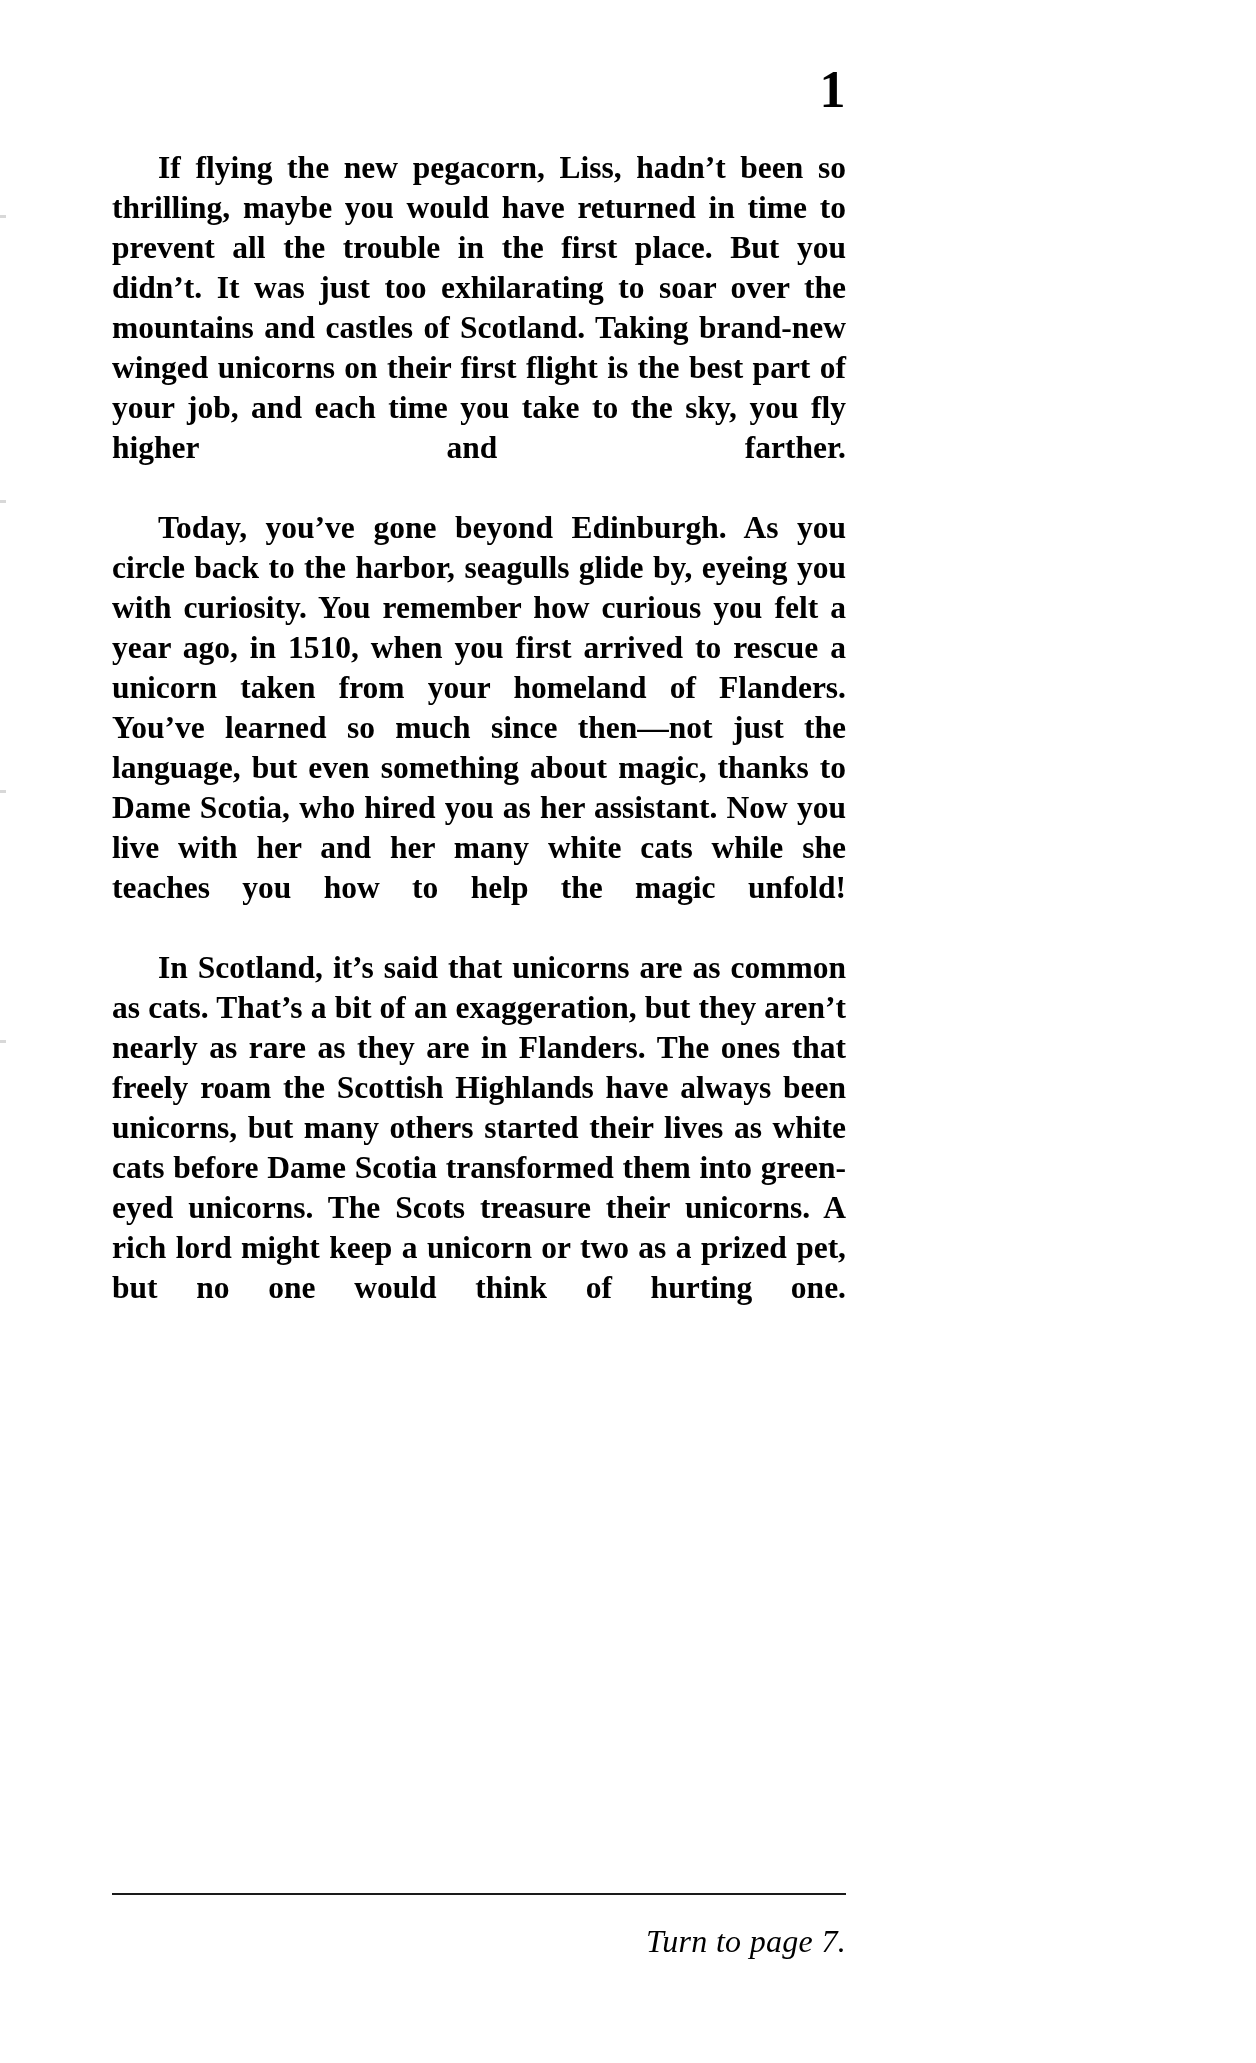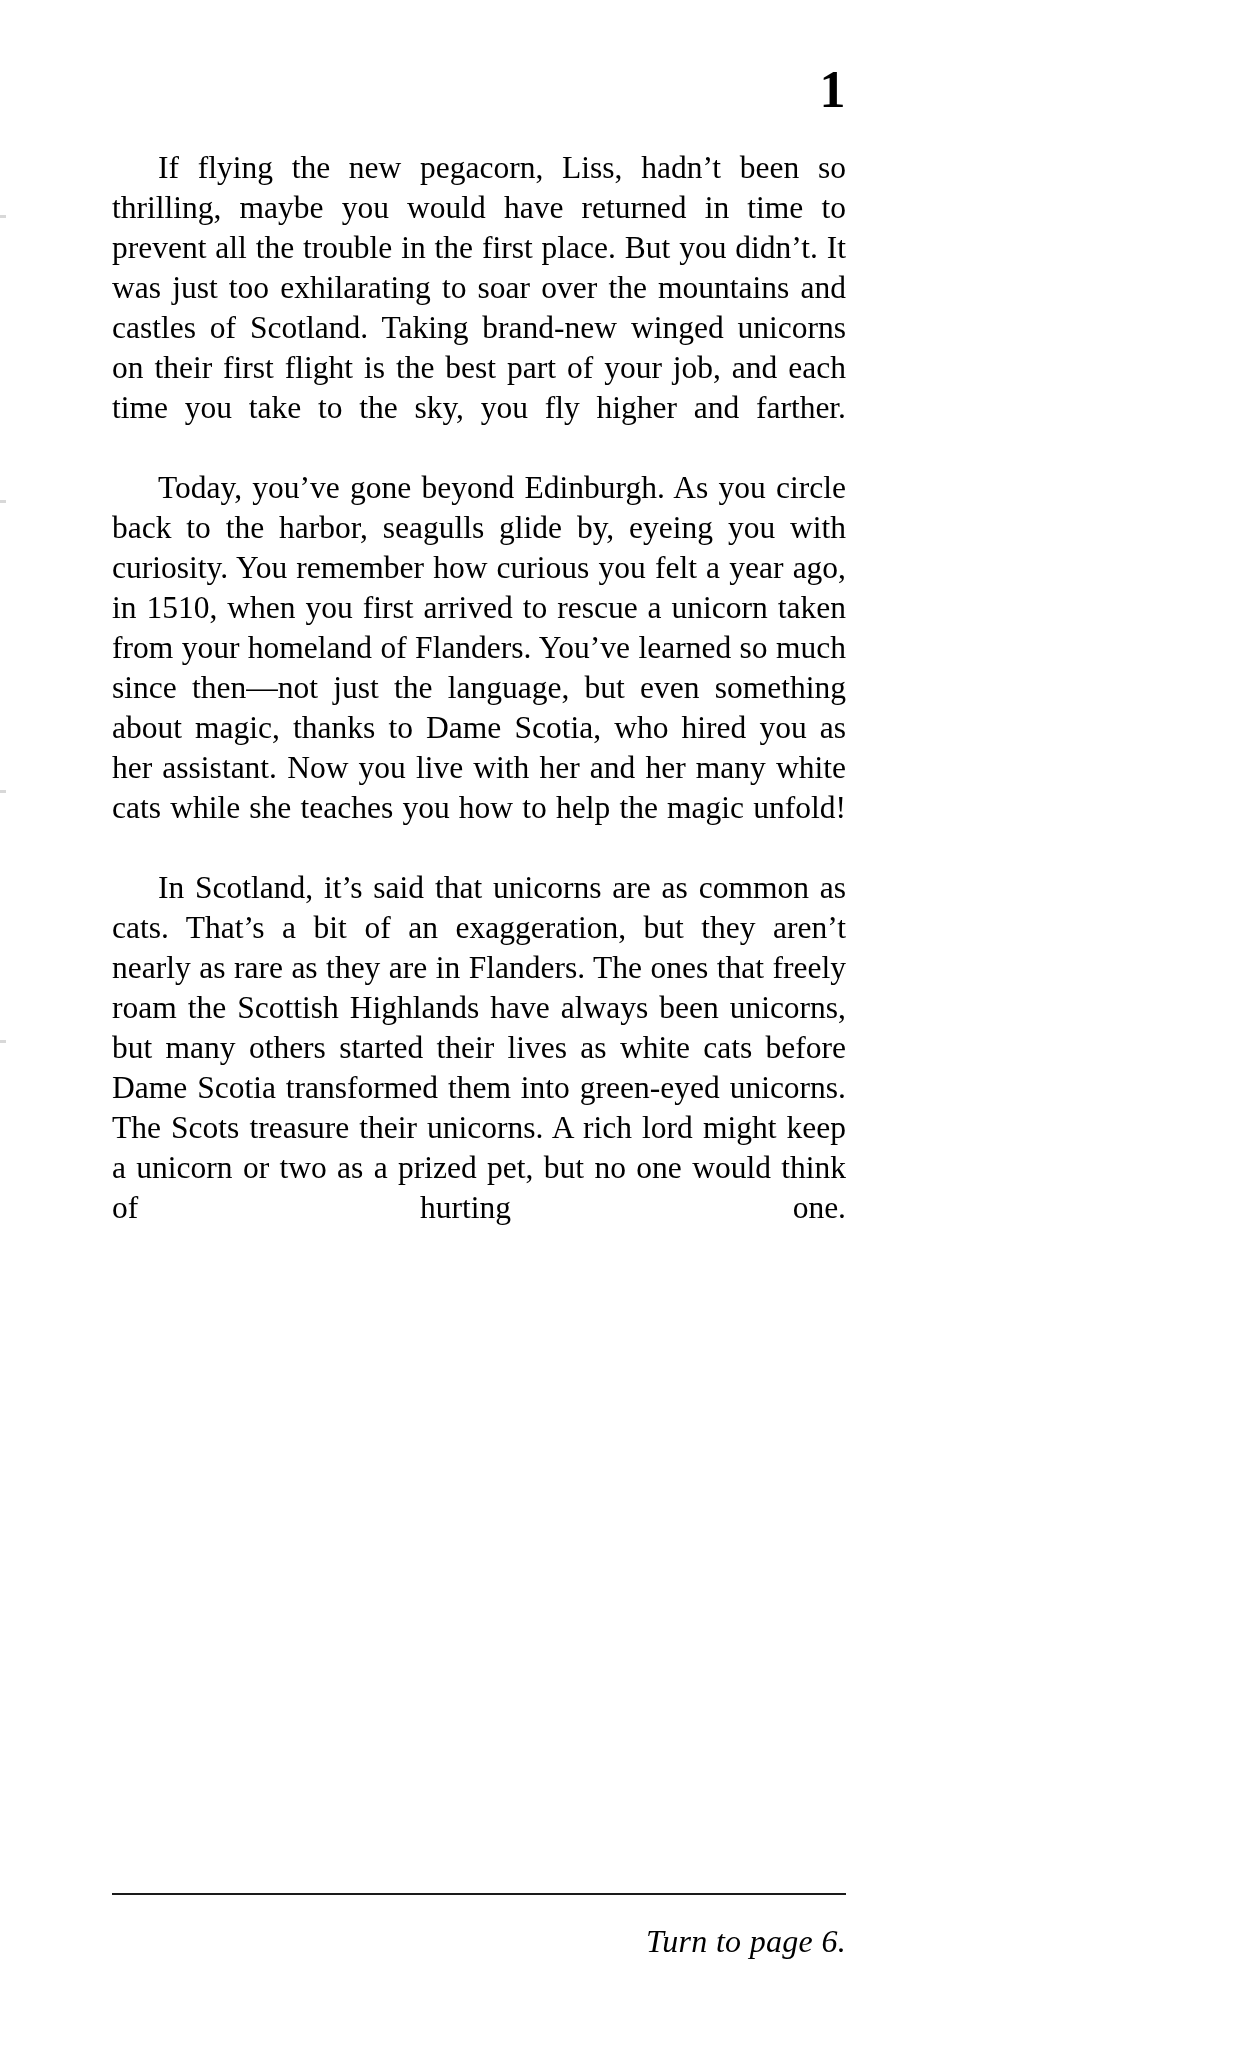--- a/index.html
+++ b/index.html
@@ -59,20 +59,21 @@
   }
   .body-text p {
     margin: 0;
     font-size: 31.5px;
     line-height: 40px;
     text-align: justify;
     text-indent: 46px;
     text-justify: inter-word;
     word-spacing: 0.2px;
     hyphens: none;
+    font-weight: bold;
     -webkit-hyphens: none;
   }
   
   .body-text p::after {
     content: "";
     display: inline-block;
     width: 100%;
   }
 
   
@@ -109,16 +110,16 @@
   <div class="page-number">1</div>
 
   <div class="body-text">
     <p>If flying the new pegacorn, Liss, hadn’t been so thrilling, maybe you would have returned in time to prevent all the trouble in the first place. But you didn’t. It was just too exhilarating to soar over the mountains and castles of Scotland. Taking brand-new winged unicorns on their first flight is the best part of your job, and each time you take to the sky, you fly higher and farther.</p>
     <p>Today, you’ve gone beyond Edinburgh. As you circle back to the harbor, seagulls glide by, eyeing you with curiosity. You remember how curious you felt a year ago, in 1510, when you first arrived to rescue a unicorn taken from your homeland of Flanders. You’ve learned so much since then—not just the language, but even something about magic, thanks to Dame Scotia, who hired you as her assistant. Now you live with her and her many white cats while she teaches you how to help the magic unfold!</p>
     <p>In Scotland, it’s said that unicorns are as common as cats. That’s a bit of an exaggeration, but they aren’t nearly as rare as they are in Flanders. The ones that freely roam the Scottish Highlands have always been unicorns, but many others started their lives as white cats before Dame Scotia transformed them into green-eyed unicorns. The Scots treasure their unicorns. A rich lord might keep a unicorn or two as a prized pet, but no one would think of hurting one.</p>
   </div>
 
   <div class="footer">
     <div class="footer-rule"></div>
-    <div class="footer-note">Turn to page 6.</div>
+    <div class="footer-note">Turn to page 7.</div>
   </div>
 
 </div>
 
 </body></html>

